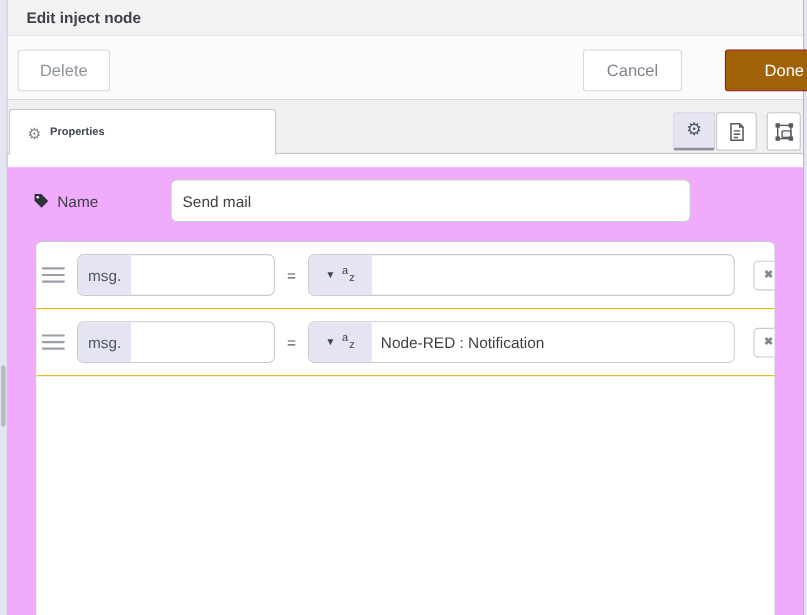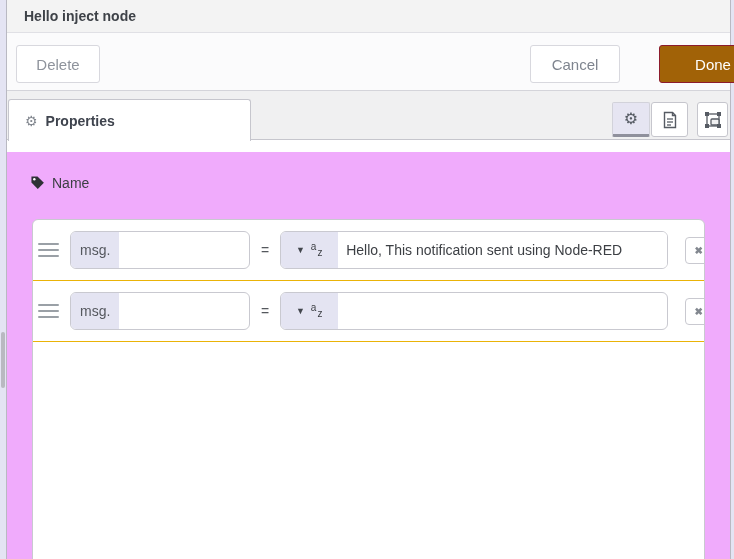--- a/index.html
+++ b/index.html
@@ -47,21 +47,21 @@
     border-bottom:1px solid #c6c6cd;
   }
   .tab-active {
     position:absolute; left:1px; top:8px; width:243px; height:42px;
     background:#fff; border:1px solid #c6c6cd; border-bottom:none;
     border-radius:3px 3px 0 0; z-index:2;
     display:flex; align-items:center; gap:8px; padding-left:16px;
     cursor:pointer;
   }
   .tab-active .gear-glyph { font-size:14px; color:#82878f; line-height:1; }
-  .tab-active .tab-label { font-size:14px; font-weight:bold; color:#3f444e; }
+  .tab-active .tab-label { font-size:10px; font-weight:bold; color:#3f444e; }
   .tray-tools { position:absolute; top:11px; left:0; width:100%; height:35px; }
   .tool-btn {
     position:absolute; top:0; height:35px; background:#fff;
     border:1px solid #c6c6cd; border-radius:3px; cursor:pointer;
     display:flex; align-items:center; justify-content:center;
   }
   .tool-btn.selected {
     background:#e6e5f2; border-color:#d2d2da;
     border-bottom:3px solid #8f909c; border-radius:2px;
   }
@@ -137,21 +137,21 @@
     display:flex; align-items:center; justify-content:center;
   }
   .icon-svg { display:block; }
 </style>
 </head>
 <body>
 
 <div class="page">
 
   <div class="tray-header">
-    <span class="title">Hello inject node</span>
+    <span class="title">Edit inject node</span>
   </div>
 
   <div class="tray-toolbar">
     <button class="btn btn-delete">Delete</button>
     <button class="btn btn-cancel">Cancel</button>
     <button class="btn btn-done">Done</button>
   </div>
 
   <div class="tabbar">
     <div class="tab-active">
@@ -188,39 +188,39 @@
 
     <div class="name-row">
       <span class="name-label">
         <svg class="icon-svg" width="15" height="15" viewBox="0 0 16 16">
           <path d="M1.5 1.5 H8 L14.8 8.3 L8.3 14.8 L1.5 8 Z" fill="#2e3136"></path>
           <circle cx="4.6" cy="4.6" r="1.3" fill="#fff"></circle>
         </svg>
         <span class="label-text">Name</span>
       </span>
     </div>
+    <input class="name-input" type="text" value="Send mail" style="">
 
     <div class="rule-list">
 
       <div class="rule-row">
         <span class="drag-handle">
             <i></i>
             <i></i>
             <i></i>
           </span>
         <span class="prop-group">
           <span class="prop-prefix">msg.</span>
         </span>
         <span class="equals">=</span>
         <span class="typed-group">
           <button class="typed-btn">
             <span class="caret">▼</span>
             <span class="az-icon"><span class="az-a">a</span><span class="az-z">z</span></span>
           </button>
-          <input class="typed-value" type="text" value="Hello, This notification sent using Node-RED" style="">
         </span>
         <button class="remove-btn">
           <span>✖</span>
         </button>
       </div>
 
       <div class="rule-row">
         <span class="drag-handle">
             <i></i>
             <i></i>
@@ -228,20 +228,21 @@
           </span>
         <span class="prop-group">
           <span class="prop-prefix">msg.</span>
         </span>
         <span class="equals">=</span>
         <span class="typed-group">
           <button class="typed-btn">
             <span class="caret">▼</span>
             <span class="az-icon"><span class="az-a">a</span><span class="az-z">z</span></span>
           </button>
+          <input class="typed-value" type="text" value="Node-RED : Notification" style="">
         </span>
         <button class="remove-btn">
           <span>✖</span>
         </button>
       </div>
 
     </div>
   </div>
 </div>
 

